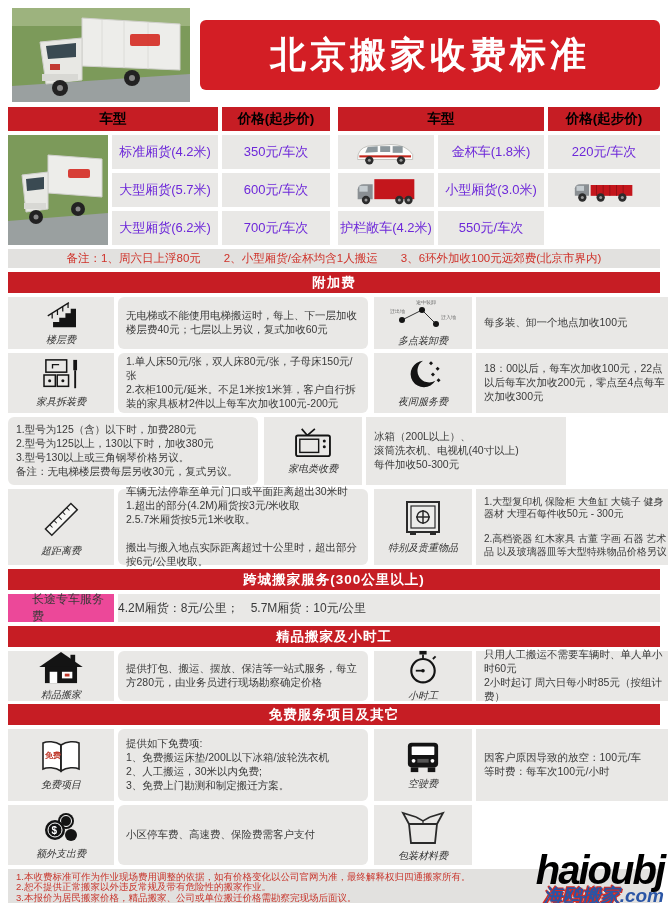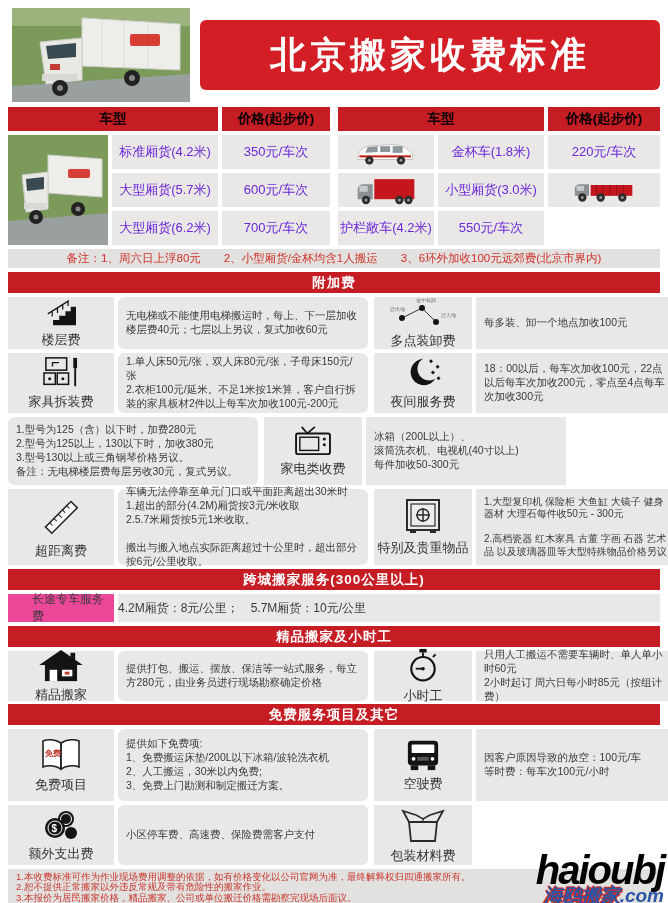--- a/index.html
+++ b/index.html
@@ -31,21 +31,21 @@
 
   .secbar { margin:4px 8px 0 8px; height:21px; background:#c61d24; color:#fff;
             display:flex; align-items:center; justify-content:center;
             font-size:13.5px; font-weight:bold; letter-spacing:1px; }
   .secbar.m3 { margin-top:3px; }
 
   
   .frow { display:flex; margin:4px 8px 0 8px; }
   .icell { background:#e9e8e6; display:flex; flex-direction:column; align-items:center;
            justify-content:center; gap:3px; flex:none; }
-  .ilab { font-size:13px; color:#333; }
+  .ilab { font-size:10px; color:#333;font-style:italic; }
   .tcell { background:#e9e8e6; display:flex; flex-direction:column; justify-content:center;
            padding:4px 8px; flex:none; }
   .tcell span { white-space:pre-line; font-size:10.5px; line-height:1.32; color:#3a3a3a; }
   .tcell.small span { font-size:10px; line-height:1.26; }
   .w106 { width:106px; margin-right:4px; }
   .w250 { width:250px; margin-right:6px;border-radius:6px; }
   .w98  { width:98px;  margin-right:4px; }
   .w184 { width:200px; }
   .h52 .icell,.h52 .tcell { height:52px; }
   .h60 .icell,.h60 .tcell { height:60px; }

